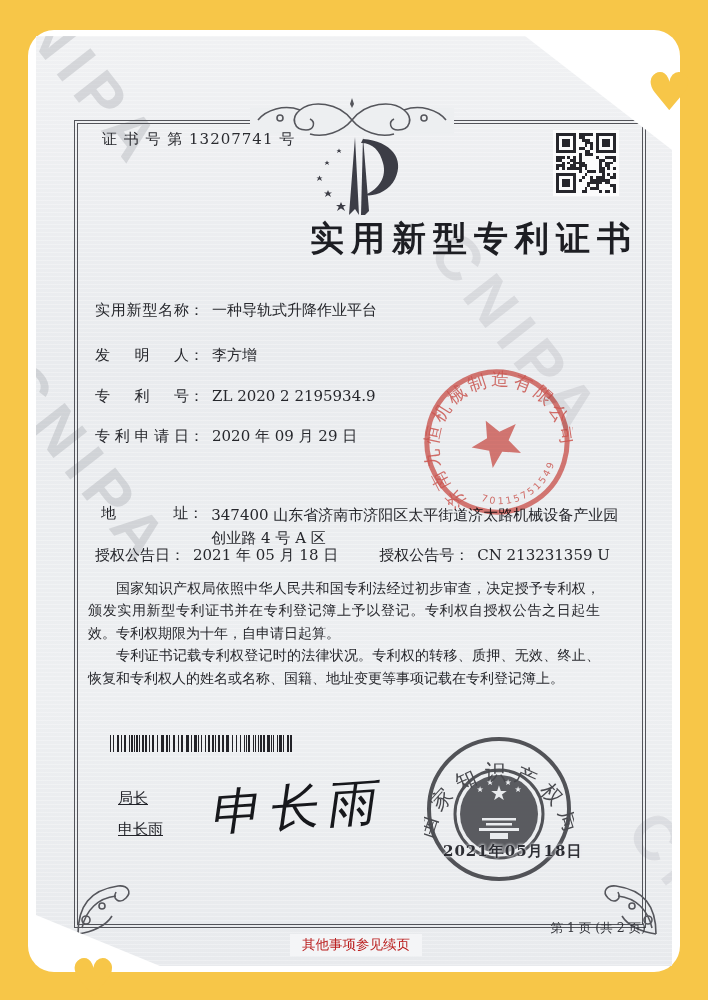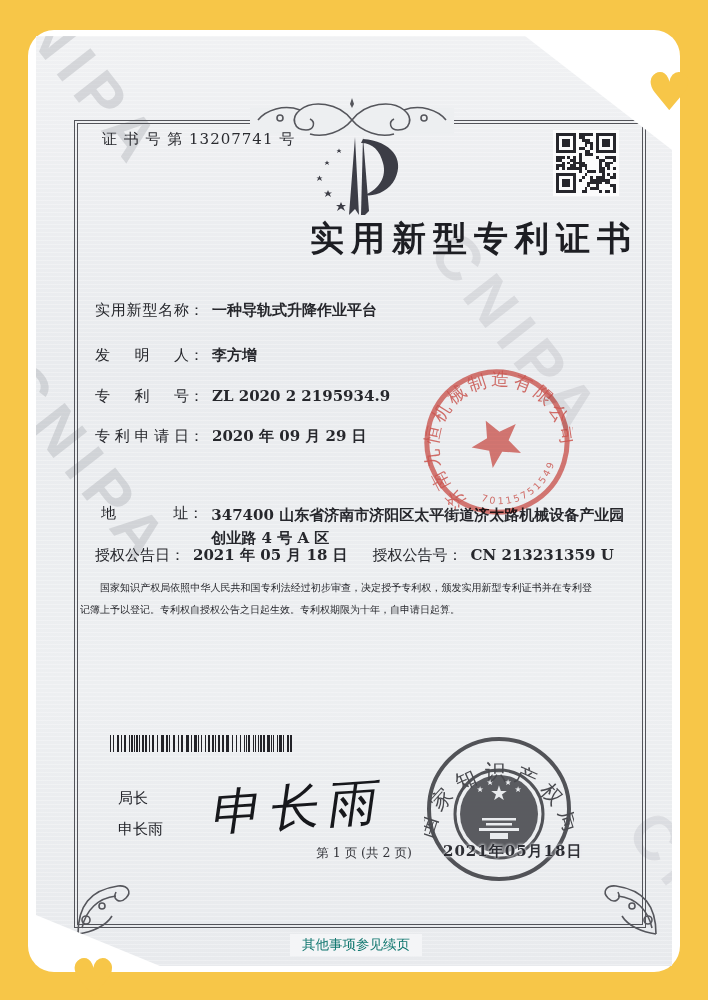--- a/index.html
+++ b/index.html
@@ -18,41 +18,41 @@
   .ornament-top{position:absolute;left:214px;top:56px;width:204px;height:54px;}
   .corner-orn{position:absolute;width:64px;height:64px;}
   .corner-orn.left{left:36px;top:840px;} .corner-orn.right{left:562px;top:840px;transform:scaleX(-1);}
   .cert-no{position:absolute;left:66px;top:94px;font-size:15px;color:#2a2b30;letter-spacing:1px;}
   .qr{position:absolute;left:517px;top:94px;width:66px;height:66px;background:#fbfbfc;padding:3px;box-sizing:border-box;}
   .logo{position:absolute;left:267px;top:95px;width:104px;height:88px;}
   .doc-title{position:absolute;left:38px;top:180px;width:564px;text-align:right;font-size:34px;
              font-weight:700;letter-spacing:7px;color:#1d1e23;}
   .frow{position:absolute;left:59px;font-size:15px;color:#26272c;white-space:nowrap;}
   .flabel{display:inline-block;width:94px;text-align:justify;text-align-last:justify;}
-  .fval{margin-left:8px;font-weight:bold;}
+  .fval{margin-left:8px;}
   .r1{top:265px;} .r2{top:310px;} .r3{top:351px;} .r4{top:391px;} .r5{top:430px;}
   .raddr{top:468px;display:flex;white-space:normal;width:530px;margin-left:6px;}
   .raddr .fval{width:452px;line-height:1.55;}
   .rgrant{top:510px;width:545px;display:flex;}
-  .grant-right{margin-left:25px;}
-  .paras{position:absolute;left:44px;top:541px;width:512px;font-size:10px;line-height:22.4px;
+  .grant-right{margin-left:41px;}
+  .paras{position:absolute;left:52px;top:541px;width:512px;font-size:14px;line-height:22.4px;
          text-align:justify;color:#26272c;}
   .paras p{margin:0;text-indent:2em;}
   .barcode{position:absolute;left:74px;top:699px;width:184px;height:17px;}
   .director{position:absolute;left:82px;top:753px;font-family:"Liberation Sans",sans-serif;
             font-size:15px;color:#222329;line-height:1.2;}
-  .director div{margin-bottom:13px;}
+  .director div{margin-bottom:13px;text-decoration:underline;}
   .signature{position:absolute;left:177px;top:738px;font-size:50px;color:#17181c;letter-spacing:8px;
              transform:rotate(-4deg) skewX(-12deg);white-space:nowrap;}
   .office-seal{position:absolute;left:388px;top:698px;width:150px;height:150px;opacity:.92;}
   .seal-date{position:absolute;left:407px;top:806px;width:210px;font-size:15px;font-weight:600;
              color:#2c2d33;letter-spacing:1px;text-shadow:0 0 3px #e9ebee,0 0 3px #e9ebee;}
   .company-seal{position:absolute;left:385px;top:330px;width:152px;height:152px;mix-blend-mode:multiply;opacity:.88;}
-  .page-num{position:absolute;left:38px;top:809px;width:564px;text-align:center;font-size:12.5px;color:#33343a;padding-left:8px;}
-  .footer-note{position:absolute;left:38px;top:898px;width:564px;text-align:center;font-size:13.5px;color:#0f766e;}
+  .page-num{position:absolute;left:38px;top:884px;width:564px;text-align:right;font-size:12.5px;color:#33343a;padding-left:8px;}
+  .footer-note{position:absolute;left:38px;top:898px;width:564px;text-align:center;font-size:13.5px;color:#b91c1c;}
   .footer-note span{display:inline-block;background:#f4f5f7;padding:2px 12px;}
   .heart{position:absolute;color:#F7C648;font-size:52px;line-height:1;font-family:"DejaVu Sans",sans-serif;}
   .heart.tr{left:618px;top:36px;} .heart.bl{left:42px;top:922px;}
 </style>
 </head>
 <body>
 
 <div class="canvas">
   <div class="card">
     <div class="page">
@@ -264,20 +264,21 @@
           <span>：</span>
           <span class="fval">347400 山东省济南市济阳区太平街道济太路机械设备产业园创业路 4 号 A 区</span>
       </div>
       <div class="frow rgrant">
         <span><span>授权公告日</span><span>：</span><span class="fval">2021 年 05 月 18 日</span></span>
         <span class="grant-right"><span>授权公告号</span><span>：</span><span class="fval">CN 213231359 U</span></span>
       </div>
 
       <div class="paras">
         <p>国家知识产权局依照中华人民共和国专利法经过初步审查，决定授予专利权，颁发实用新型专利证书并在专利登记簿上予以登记。专利权自授权公告之日起生效。专利权期限为十年，自申请日起算。</p>
+        <p>专利证书记载专利权登记时的法律状况。专利权的转移、质押、无效、终止、恢复和专利权人的姓名或名称、国籍、地址变更等事项记载在专利登记簿上。</p>
       </div>
 
       <svg class="barcode" id="barcode" viewBox="0 0 184 17" preserveAspectRatio="none" shape-rendering="crispEdges">
           <rect x="0" y="0" width="1" height="17" fill="#232328"></rect>
           <rect x="3" y="0" width="1" height="17" fill="#232328"></rect>
           <rect x="7" y="0" width="2" height="17" fill="#232328"></rect>
           <rect x="11" y="0" width="1" height="17" fill="#232328"></rect>
           <rect x="14" y="0" width="2" height="17" fill="#232328"></rect>
           <rect x="19" y="0" width="1" height="17" fill="#232328"></rect>
           <rect x="21" y="0" width="2" height="17" fill="#232328"></rect>

